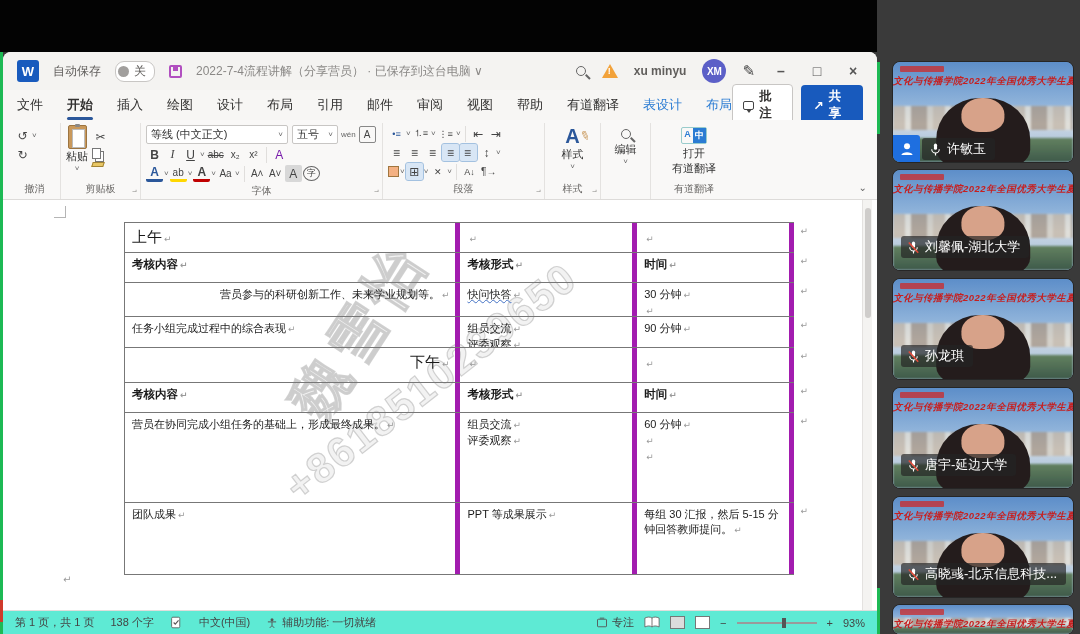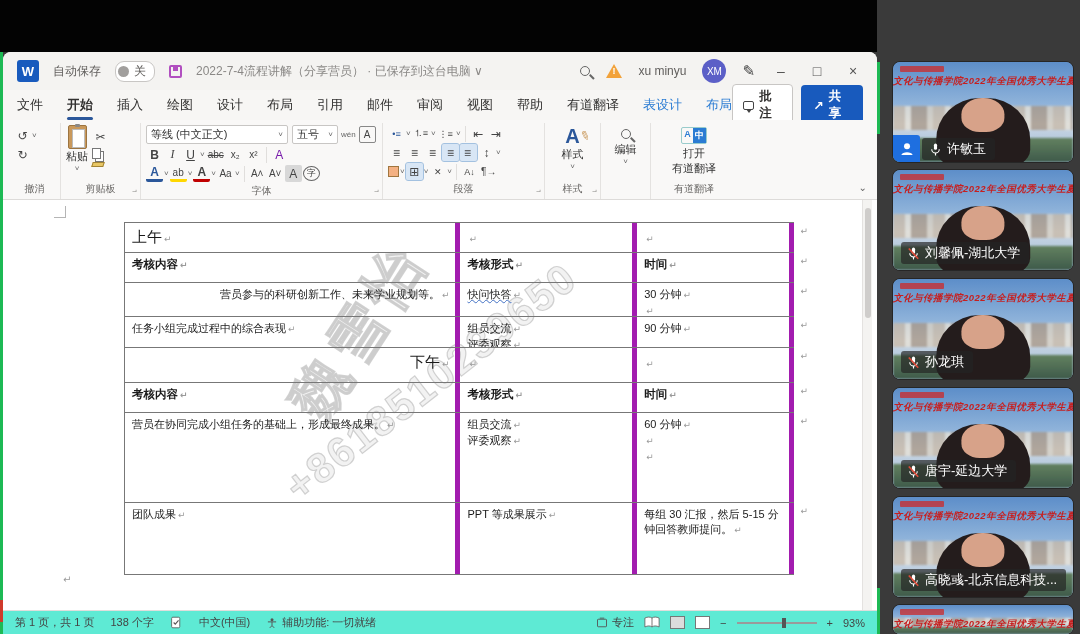--- a/index.html
+++ b/index.html
@@ -15,21 +15,21 @@
   
   .word { position:absolute; left:3px; top:52px; width:874px; height:582px; background:#fff; border-radius:8px 8px 0 0; overflow:hidden; }
 
   .titlebar { position:relative; height:38px; background:#f4f3f1; display:flex; align-items:center; gap:14px; padding:0 14px; font-size:12px; color:#605e5c; }
   .appicon { width:22px; height:22px; background:#185abd; color:#fff; font-weight:bold; font-size:13px; display:flex; align-items:center; justify-content:center; border-radius:3px; flex:0 0 auto; }
   .toggle { display:flex; align-items:center; gap:5px; border:1px solid #c8c6c4; border-radius:9px; padding:1px 8px 1px 2px; background:#fff; }
   .toggle .knob { width:11px; height:11px; border-radius:50%; background:#a19f9d; }
   .floppy { width:13px; height:13px; border:2px solid #b14fc0; border-radius:2px; position:relative; }
   .floppy:after { content:""; position:absolute; left:2px; top:0; width:5px; height:4px; background:#b14fc0; }
   .tb-title { color:#8a8886; white-space:nowrap; }
-  .tb-right { margin-left:auto; display:flex; align-items:center; gap:16px; }
+  .tb-right { margin-left:auto; display:flex; align-items:center; gap:16px;font-weight:bold; }
   .mag { width:10px; height:10px; border:1.6px solid #666; border-radius:50%; position:relative; display:inline-block; }
   .mag:after { content:""; position:absolute; left:8px; top:9px; width:6px; height:1.6px; background:#666; transform:rotate(45deg); }
   .warn { width:0; height:0; border-left:8px solid transparent; border-right:8px solid transparent; border-bottom:14px solid #f2a23a; position:relative; }
   .warn:after { content:"!"; position:absolute; left:-2px; top:2px; color:#fff; font-size:9px; font-weight:bold; }
   .avatar { width:24px; height:24px; border-radius:50%; background:#5b5fc7; color:#fff; font-size:10px; display:flex; align-items:center; justify-content:center; }
   .penicon { font-size:15px; color:#444; }
   .winbtn { font-size:14px; color:#555; width:20px; text-align:center; }
 
   
   .tabrow { position:relative; height:30px; background:#f7f6f4; display:flex; align-items:center; padding:0 14px; gap:0; }
@@ -123,21 +123,21 @@
   .gs2 { top:588px; height:46px; }
   .tiles { position:absolute; left:16px; top:0; width:180px; height:634px; }
   .tile { position:absolute; left:0; width:180px; border-radius:7px; overflow:hidden; background:#7aa3d4; outline:1px solid #262626; }
   .sky { position:absolute; inset:0; background:linear-gradient(180deg,#5d8ec9 0%,#8fb3da 42%,#c9d7e6 62%,#9db6cd 100%); }
   .bld { position:absolute; left:0; right:0; top:44%; height:24%; background:repeating-linear-gradient(90deg,#c9b9a6 0 12px,#e8e2d6 12px 18px,#a89684 18px 34px,#d8cfc0 34px 40px); opacity:.75; filter:blur(1px); }
   .trees { position:absolute; left:0; right:0; bottom:0; height:24%; background:linear-gradient(#54754a,#2e4a34); opacity:.85; filter:blur(1px); }
   .hair { position:absolute; bottom:-8%; left:50%; transform:translateX(-50%); width:52%; height:72%; background:#241c1c; border-radius:46% 46% 36% 36% / 58% 58% 28% 28%; }
   .face { position:absolute; bottom:30%; left:50%; transform:translateX(-50%); width:24%; height:34%; background:#d7a289; border-radius:48% 48% 42% 42%; }
   .unilogo { position:absolute; left:7px; top:4px; width:44px; height:6px; background:rgba(205,40,40,.75); filter:blur(.6px); border-radius:1px; }
   .banner { position:absolute; left:0; right:0; top:13px; text-align:center; font-size:9.5px; font-weight:bold; font-style:italic; color:#c61f1f; white-space:nowrap; letter-spacing:.5px; }
-  .nlabel { position:absolute; bottom:6px; left:8px; display:flex; align-items:center; gap:4px; background:rgba(35,35,35,.68); border-radius:3px; padding:2px 9px 2px 5px; color:#fff; font-size:13px; white-space:nowrap; max-width:168px; overflow:hidden; }
+  .nlabel { position:absolute; bottom:12px; left:8px; display:flex; align-items:center; gap:4px; background:rgba(35,35,35,.68); border-radius:3px; padding:2px 9px 2px 5px; color:#fff; font-size:13px; white-space:nowrap; max-width:168px; overflow:hidden; }
   .tile .selfbadge { position:absolute; left:0; bottom:0; width:27px; height:27px; background:#1e6fe0; display:flex; align-items:center; justify-content:center; border-radius:0 3px 0 0; }
   .tile.first .nlabel { left:29px; bottom:2px;padding-left:6px; }
 </style>
 </head>
 <body>
 
 <div class="screen">
 
   <div class="black-topbar"></div>
   <div class="left-green-strip"></div>

